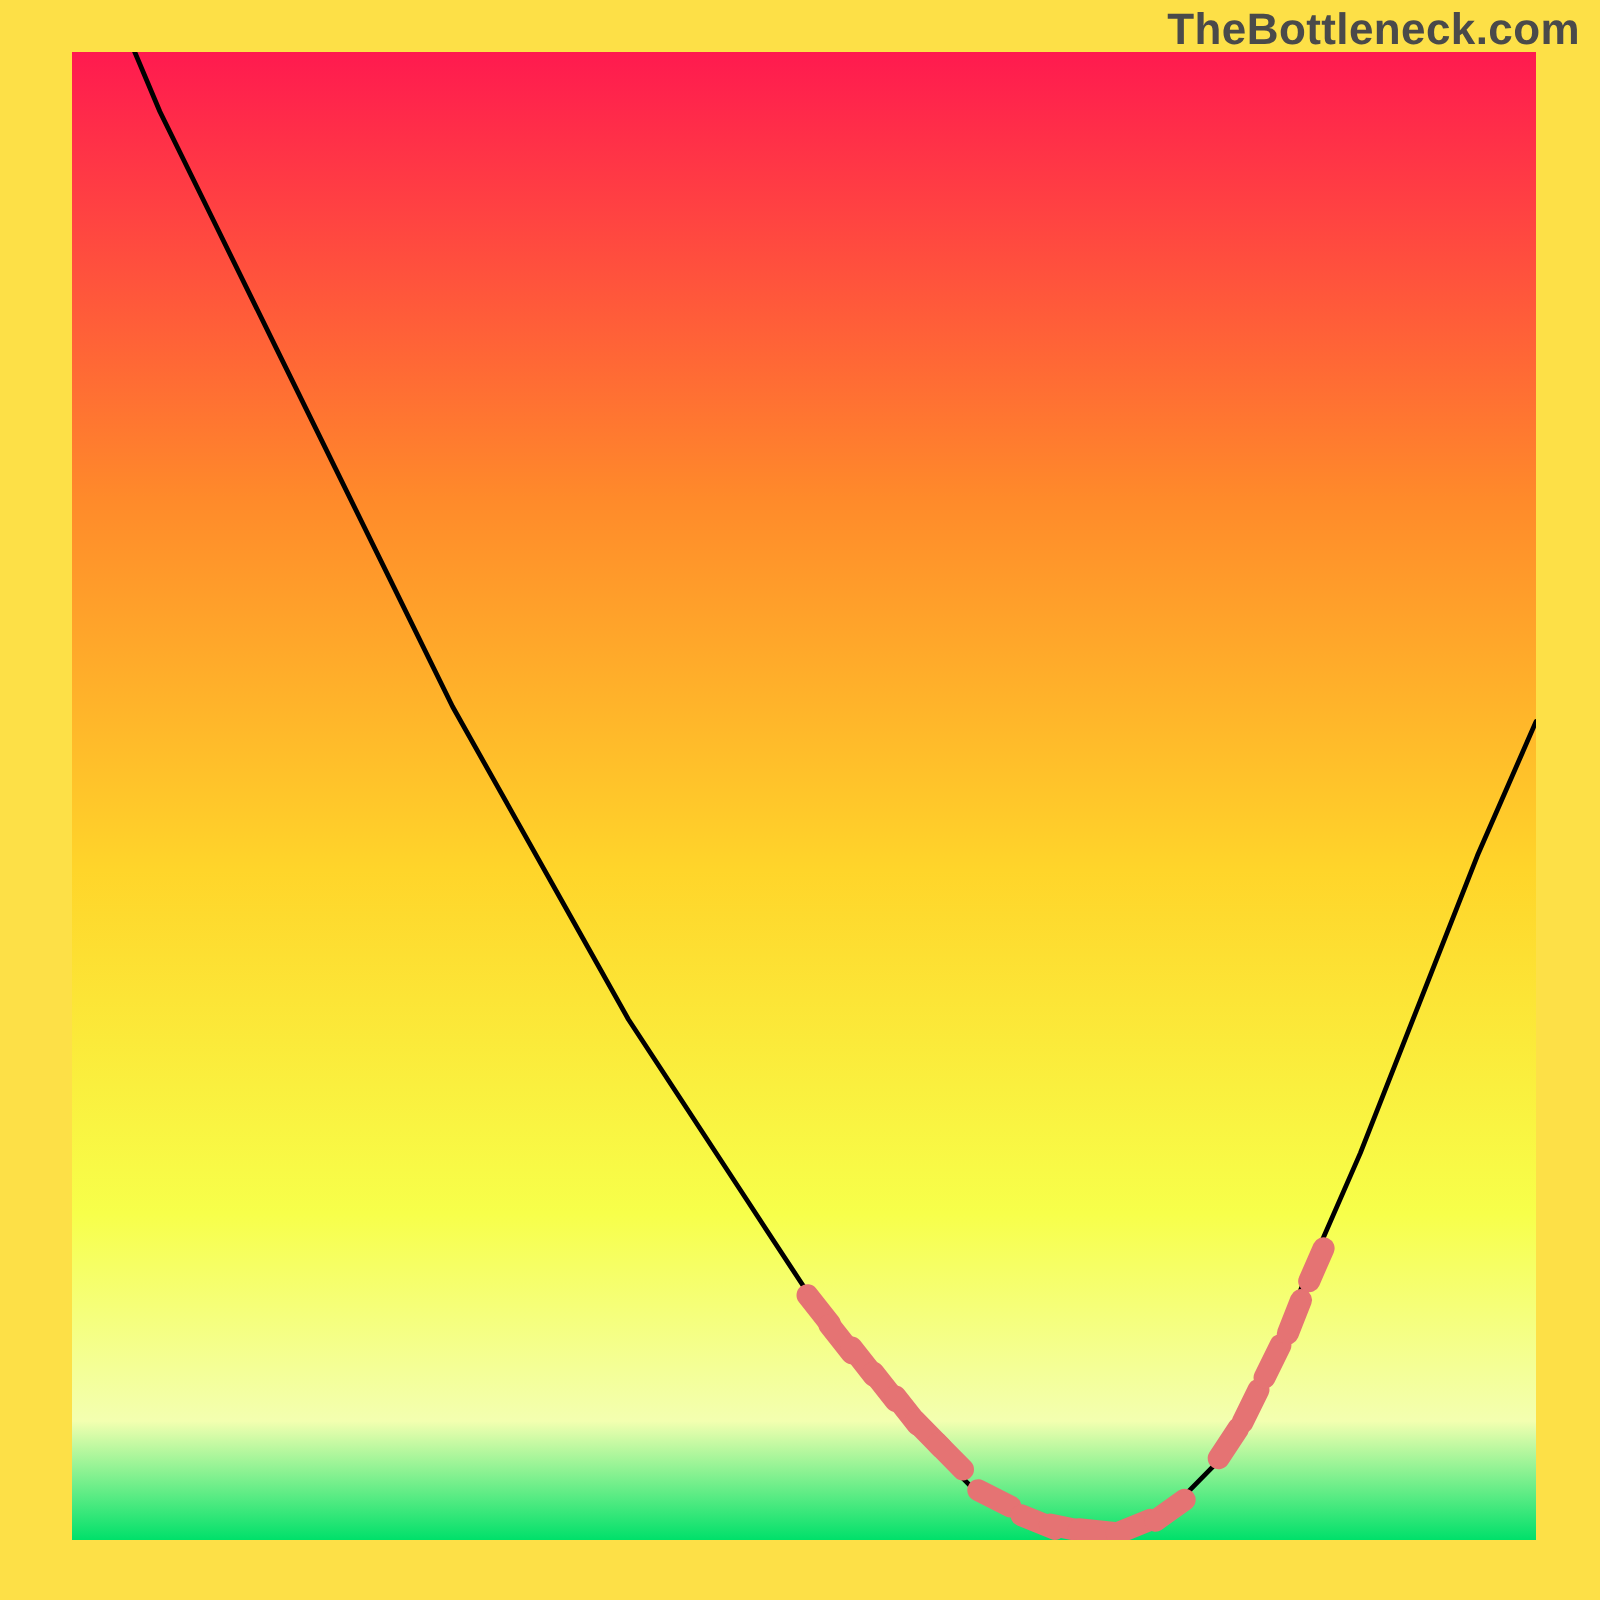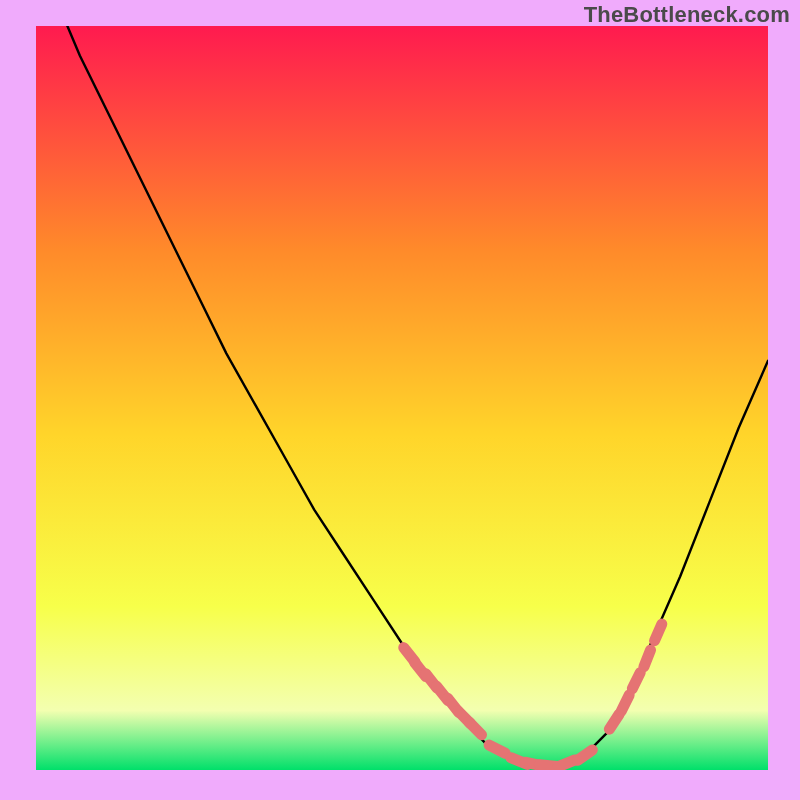--- a/index.html
+++ b/index.html
@@ -10,21 +10,21 @@
     background: #000;
     overflow: hidden;
     font-family: Arial, Helvetica, sans-serif;
   }
   .frame {
     position: absolute;
     top: 0;
     left: 0;
     width: 800px;
     height: 800px;
-    background: #f0abfc;
+    background: #fde047;
   }
   .watermark {
     position: absolute;
     top: 2px;
     right: 10px;
     font-size: 22px;
     font-weight: 600;
     color: #4a4a4a;
     letter-spacing: 0.2px;
     z-index: 50;

